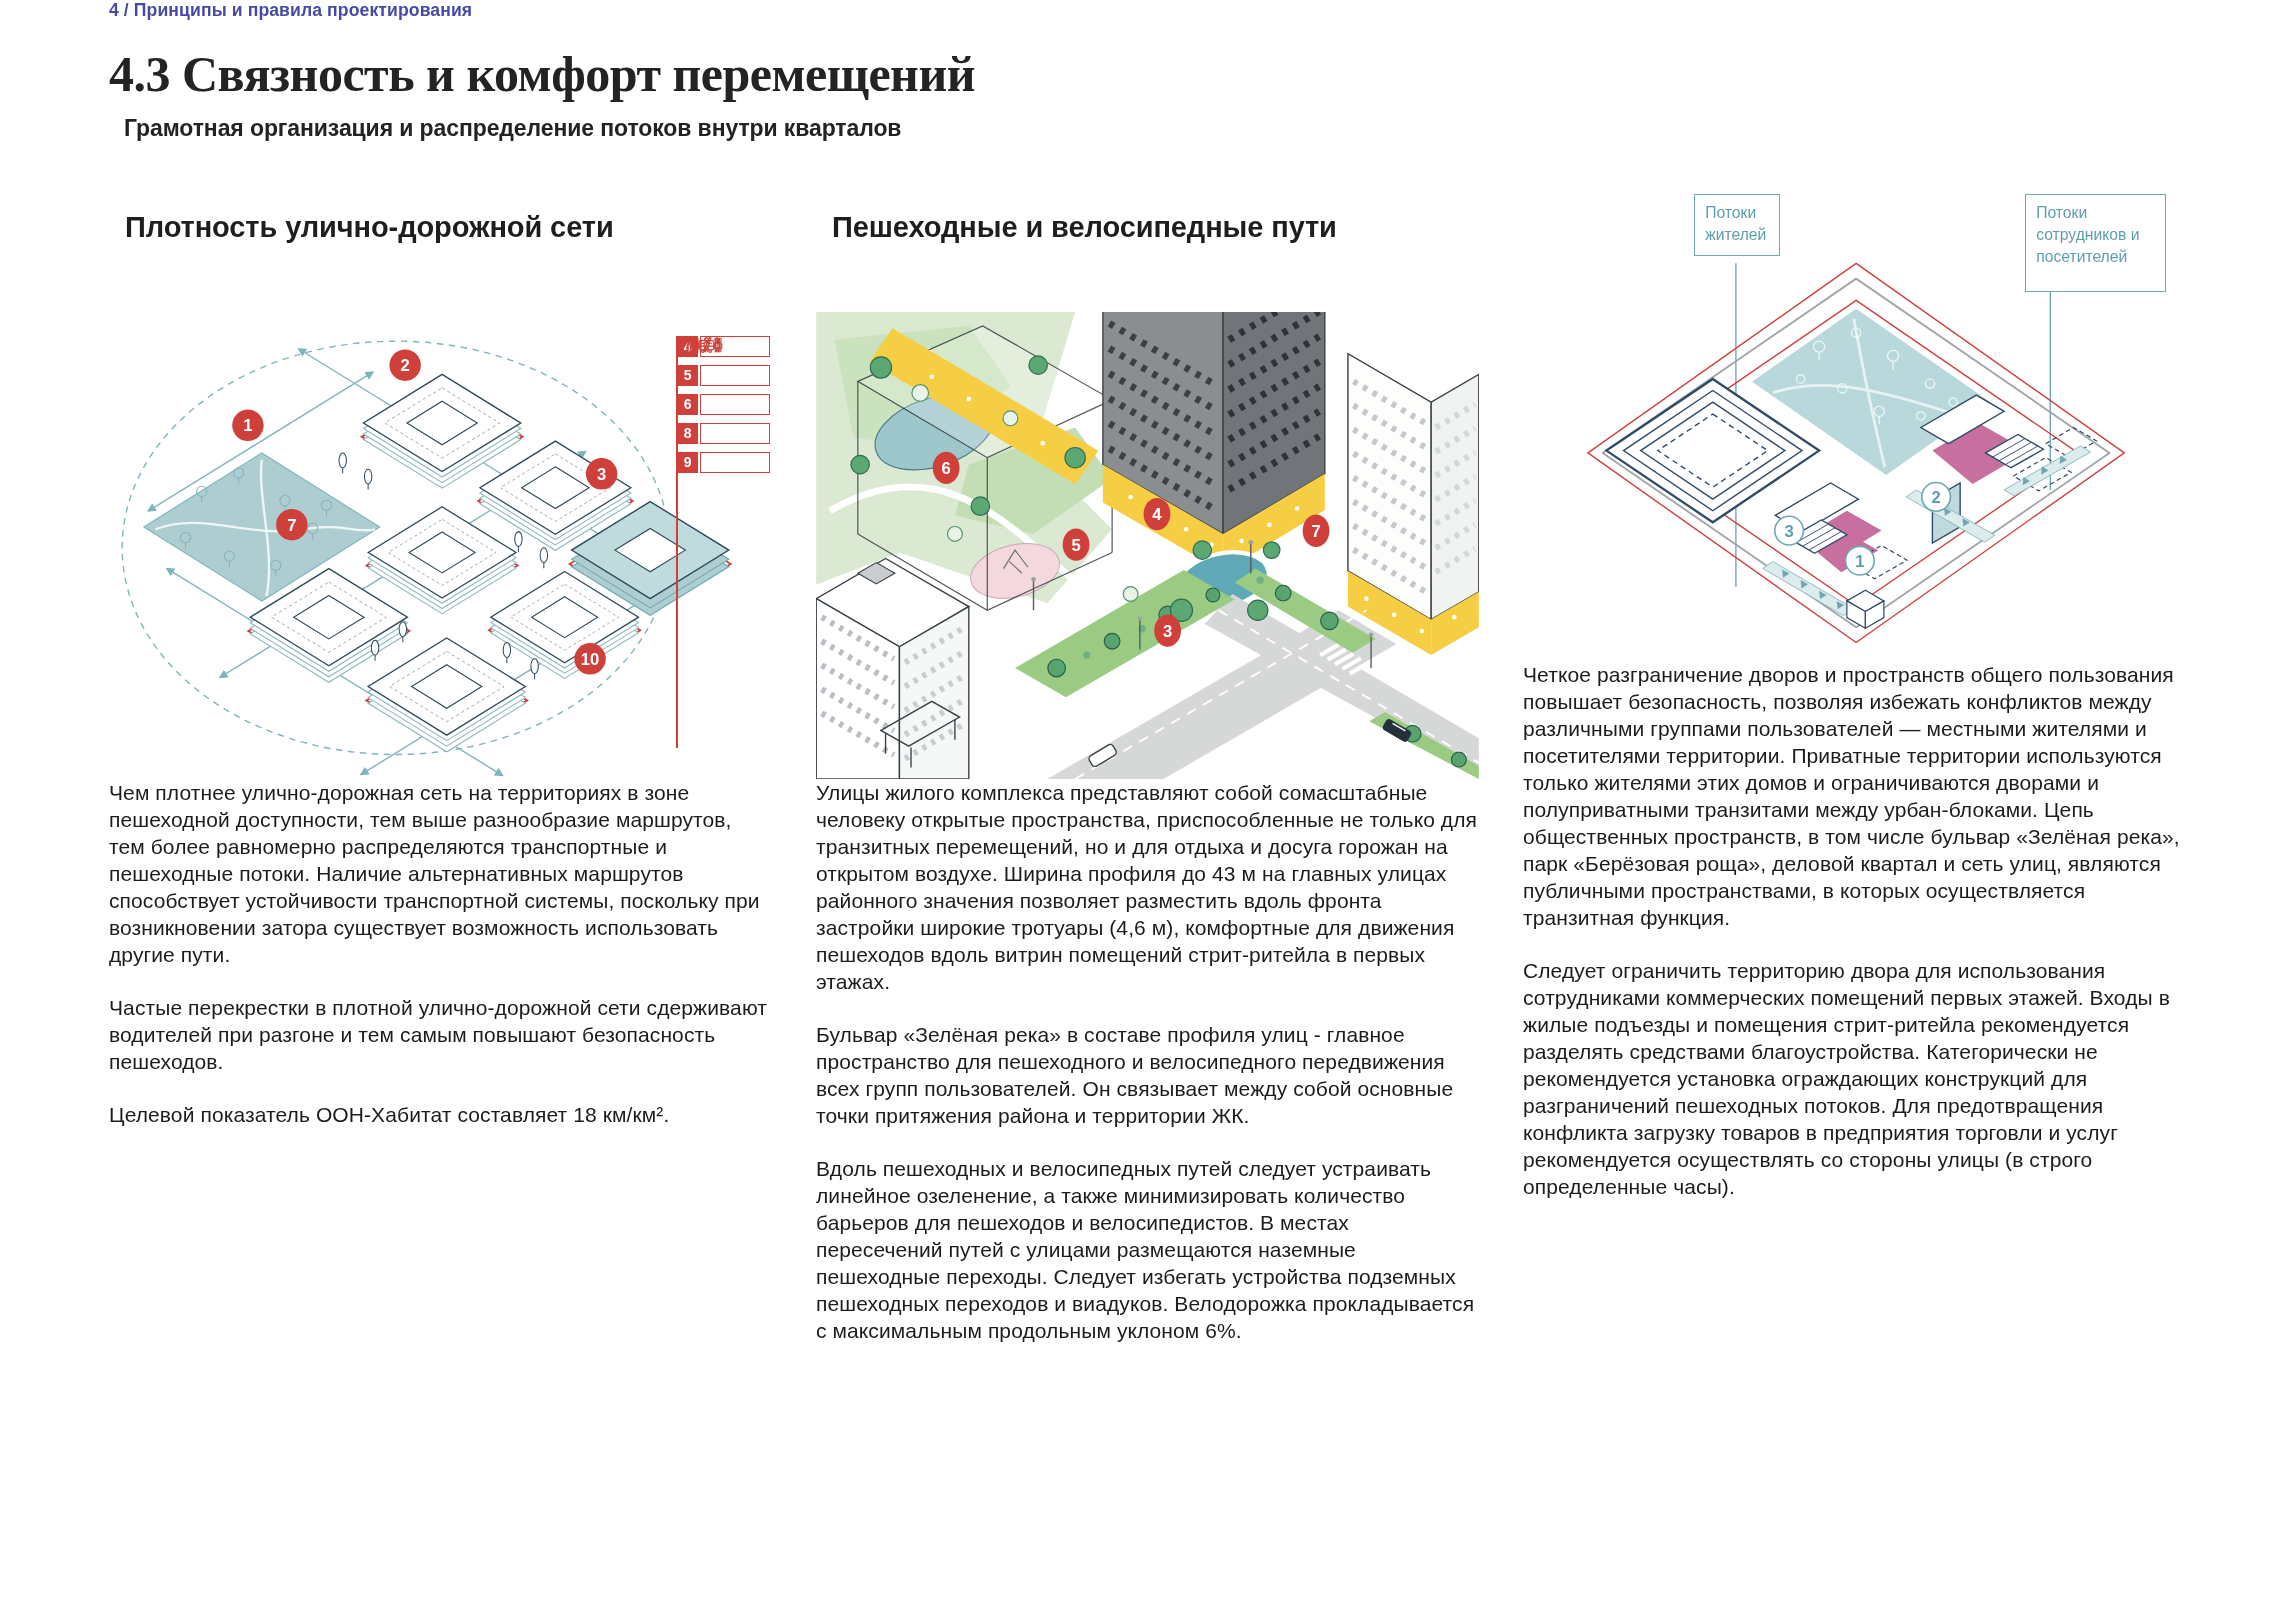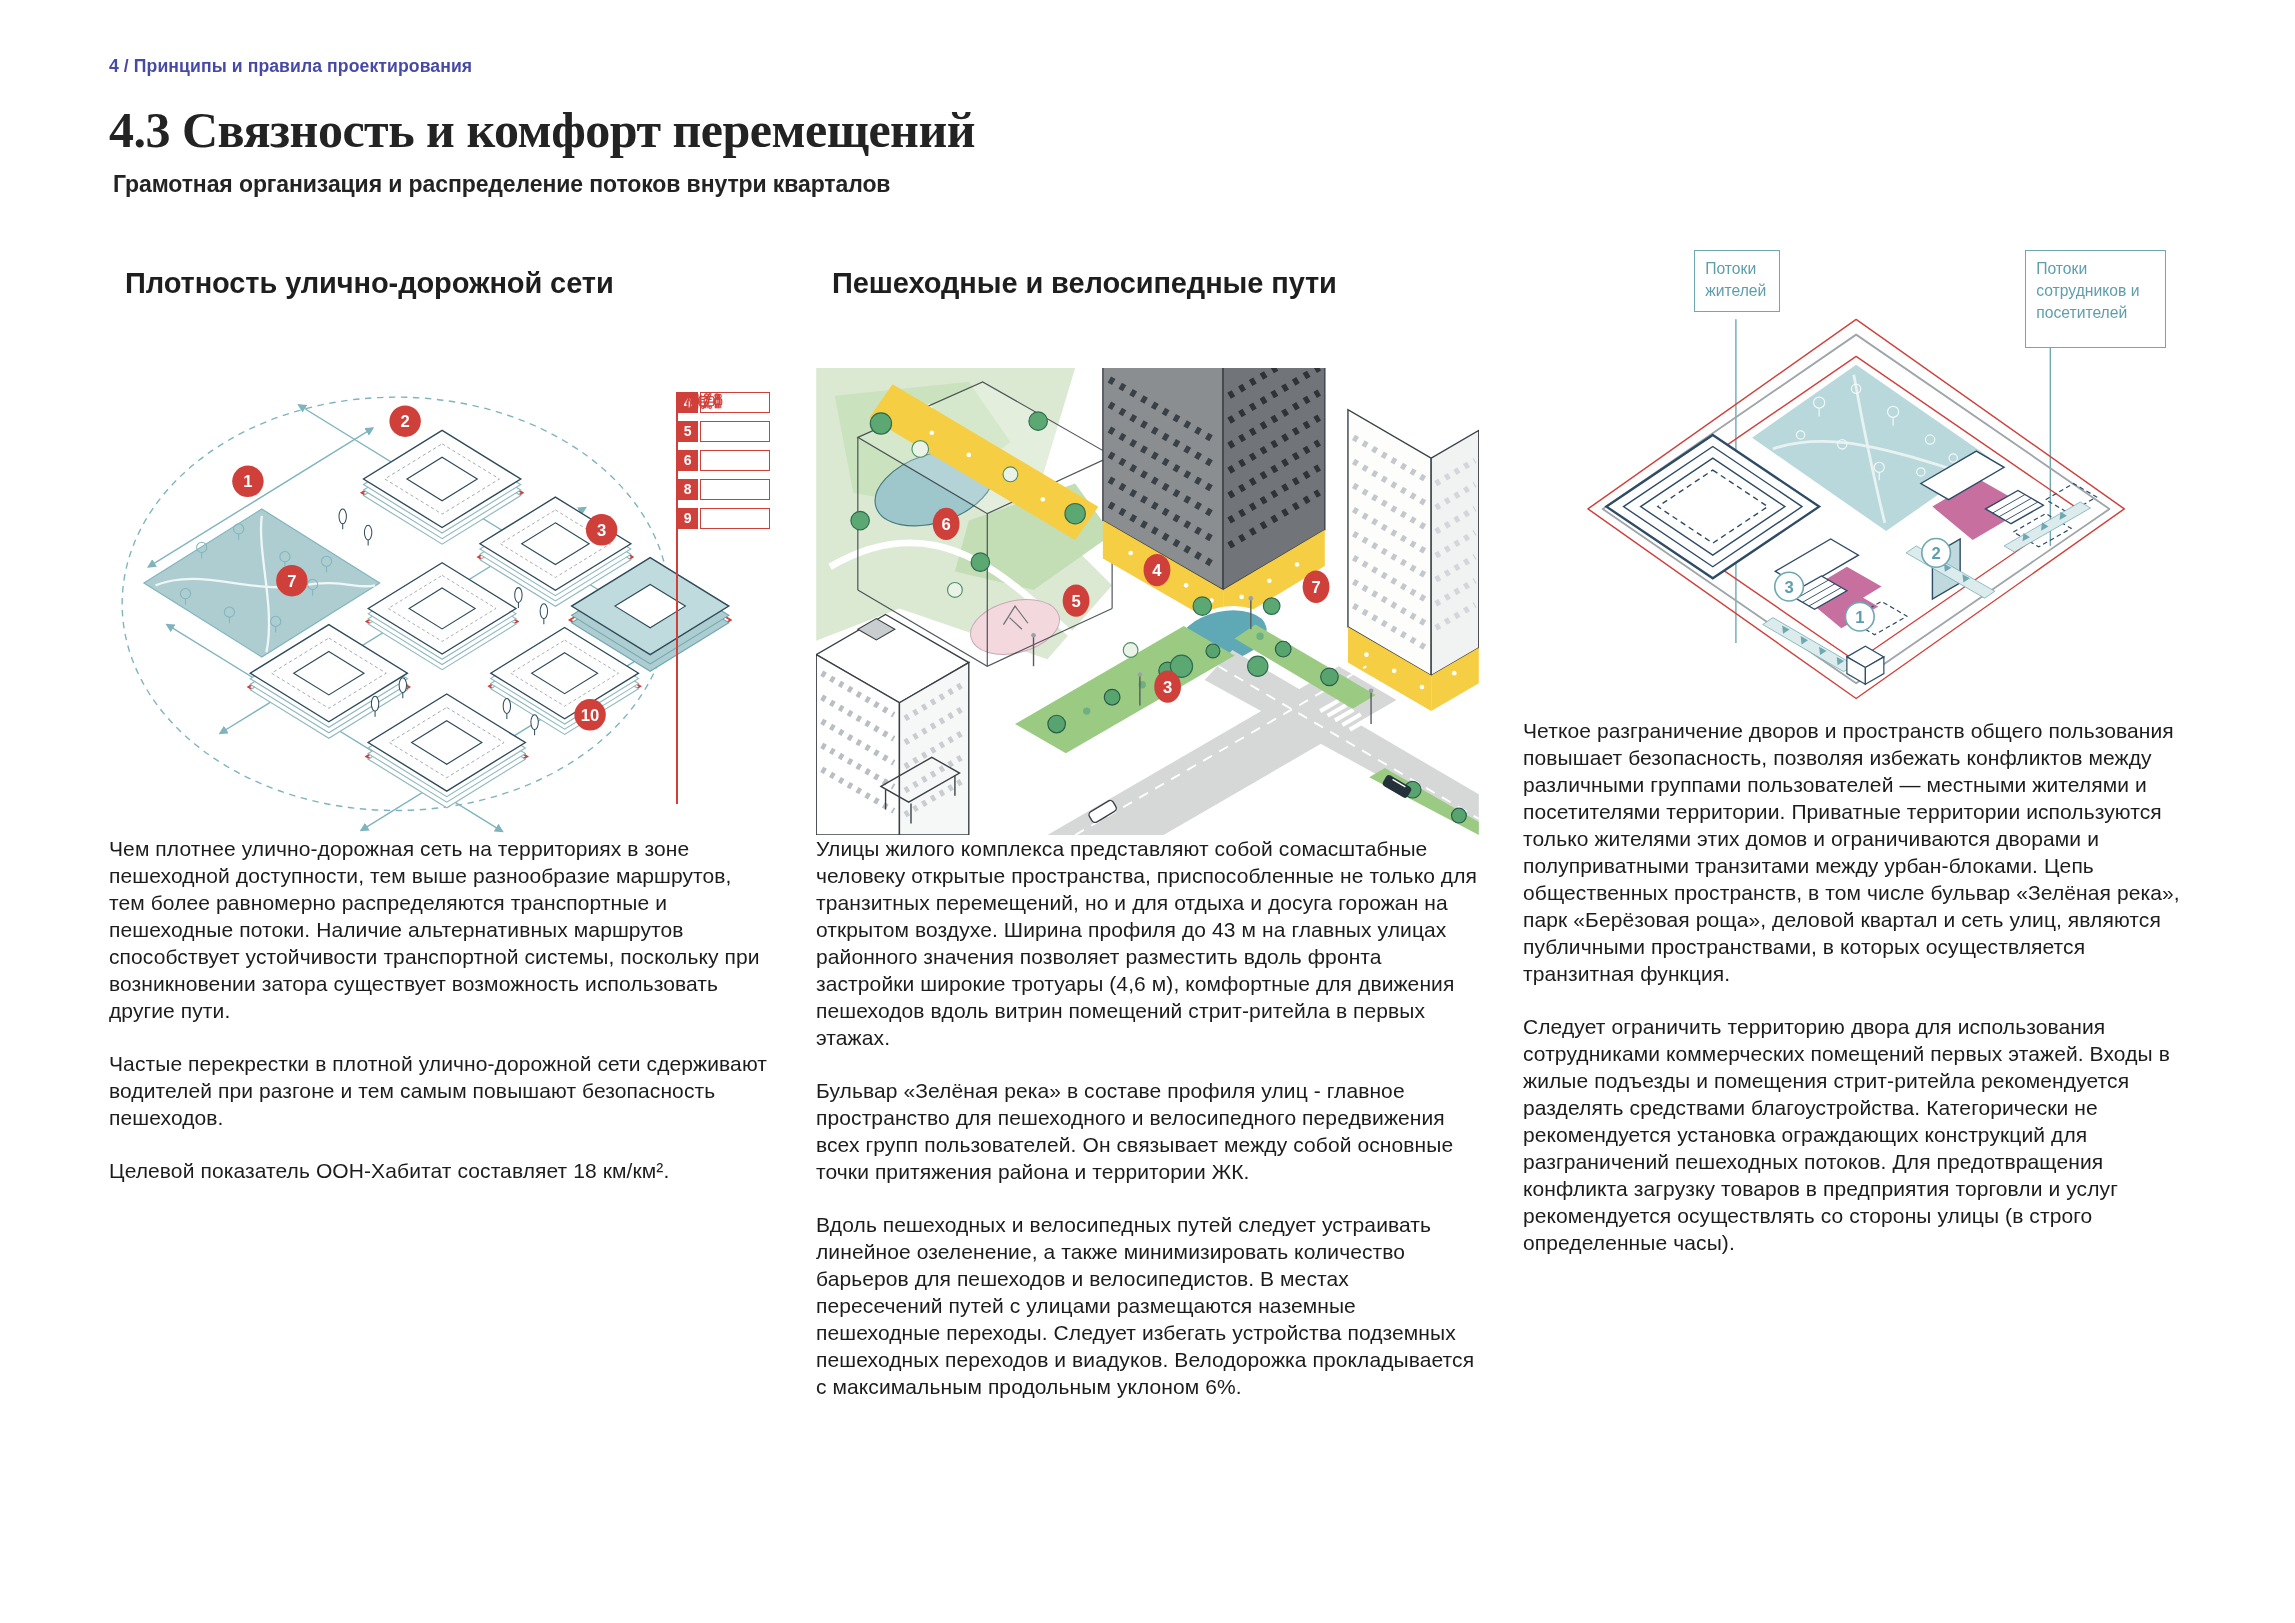--- a/index.html
+++ b/index.html
@@ -1,20 +1,20 @@
 <!DOCTYPE html>
 <html style="font-size:7.4px"><head>
 <meta charset="utf-8">
 <style>
   html,body{margin:0;padding:0;background:#fff;}
   body{width:2295px;height:1624px;overflow:hidden;font-family:"Liberation Sans",sans-serif;color:#1f1f1f;}
   .page{position:relative;width:2295px;height:1624px;padding:0 109px;box-sizing:border-box;}
-  .breadcrumb{padding-top:56px;font-size:17.6px;font-weight:bold;color:#4749A6;letter-spacing:0.1px;}
+  .breadcrumb{font-size:17.6px;font-weight:bold;color:#4749A6;letter-spacing:0.1px;}
   .title{margin:24px 0 0 0;font-size:50px;font-weight:bold;color:#232323;letter-spacing:-0.5px;font-family:Liberation Serif, serif;}
-  .subtitle{margin:12px 0 0 4px;font-size:23px;font-weight:bold;color:#232323;letter-spacing:-0.1px;}
+  .subtitle{margin:12px 0 0 15px;font-size:23px;font-weight:bold;color:#232323;letter-spacing:-0.1px;}
   .columns{display:grid;grid-template-columns:repeat(3,1fr);column-gap:44px;margin-top:52px;}
   .col{position:relative;}
   .col h3{margin:16px;font-size:29px;line-height:1.22;font-weight:bold;color:#1e1e1e;height:86px;box-sizing:border-box;letter-spacing:-0.1px;}
   .figure{position:relative;width:100%;height:467px;}
   .figure svg{position:absolute;left:0;top:0;}
   .body p{margin:0 0 26px 0;font-size:21px;line-height:27px;letter-spacing:0.1px;color:#1c1c1c;}
   .body p:last-child{margin-bottom:0;}
   svg text{font-family:"Liberation Sans",sans-serif;}
   .mtx{fill:#fff;font-size:36px;font-weight:bold;text-anchor:middle;}
   .ctx{fill:#5E9EAC;font-size:36px;font-weight:bold;text-anchor:middle;}

